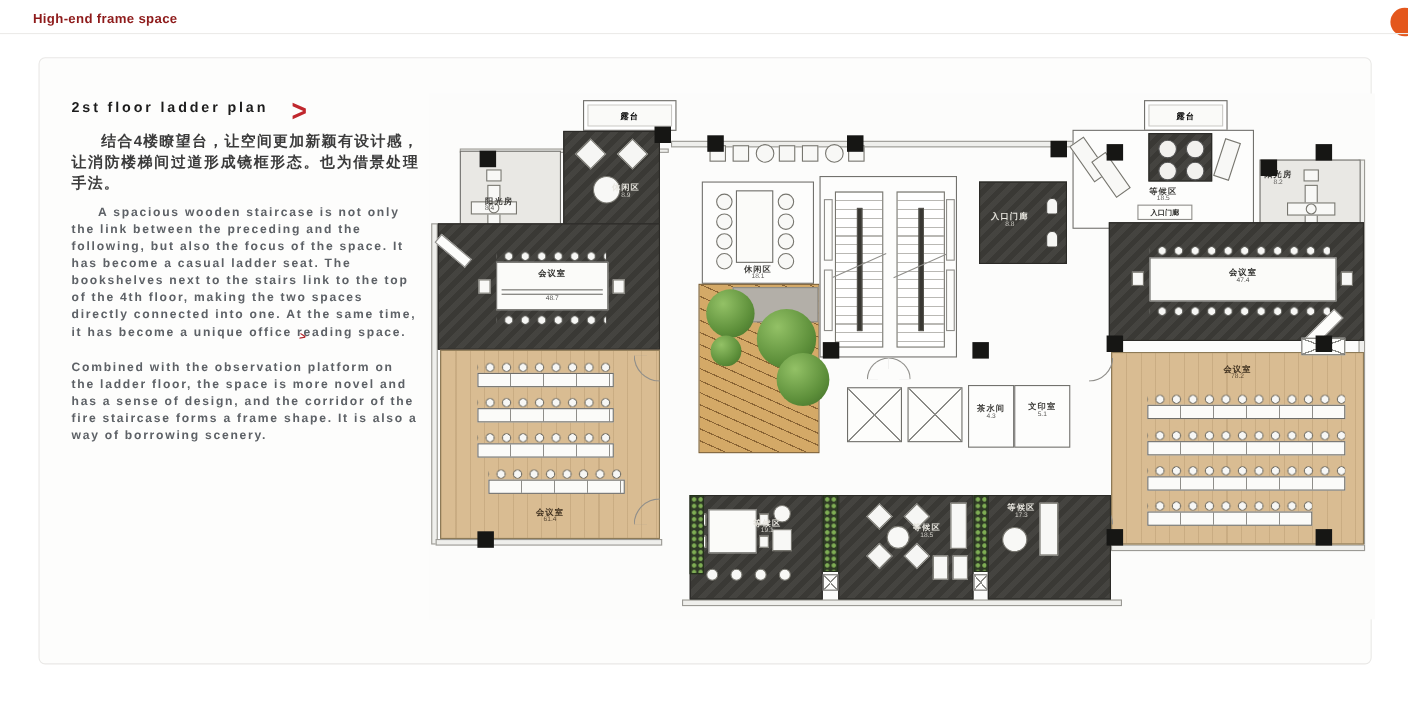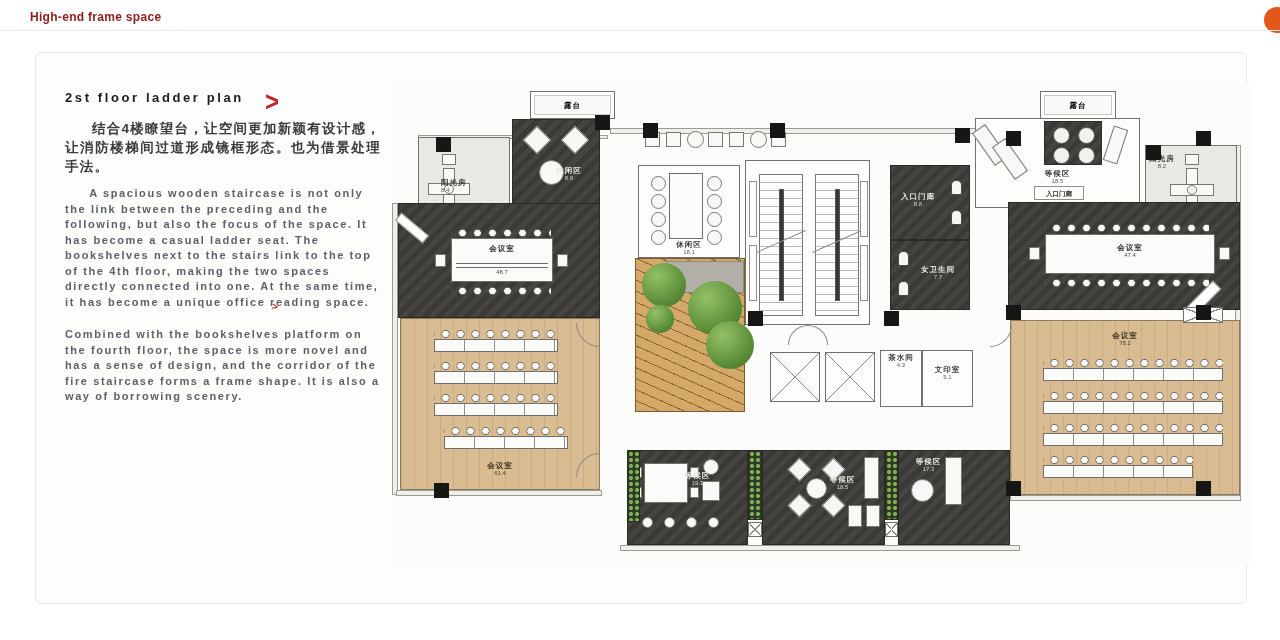--- a/index.html
+++ b/index.html
@@ -77,21 +77,21 @@
   <div class="hairline"></div>
   <div class="panel"></div>
 
   <div class="ltext">
     <div style="position:relative">
       <div class="title-arrow">&gt;</div>
       <div class="title-en">2st floor ladder plan</div>
     </div>
     <div class="para-cn">结合4楼瞭望台，让空间更加新颖有设计感，让消防楼梯间过道形成镜框形态。也为借景处理手法。</div>
     <div class="para-en indent">A spacious wooden staircase is not only the link between the preceding and the following, but also the focus of the space. It has become a casual ladder seat. The bookshelves next to the stairs link to the top of the 4th floor, making the two spaces directly connected into one. At the same time, it has become a unique office reading space.</div>
-    <div class="para-en" style="margin-top:17px">Combined with the bookshelves platform on the fourth floor, the space is more novel and has a sense of design, and the corridor of the fire staircase forms a frame shape. It is also a way of borrowing scenery.</div>
+    <div class="para-en" style="margin-top:17px">Combined with the observation platform on the ladder floor, the space is more novel and has a sense of design, and the corridor of the fire staircase forms a frame shape. It is also a way of borrowing scenery.</div>
   </div>
   <div class="mini-arrow" style="left:272px;top:301px">&gt;</div>
 
   <div class="plan">
 
     <div class="wall" style="left:2px;top:118px;width:6px;height:292px"></div>
     <div class="wall" style="left:6px;top:405px;width:206px;height:6px"></div>
     <div class="wall" style="left:220px;top:43px;width:400px;height:6px"></div>
     <div class="wall" style="left:230px;top:460px;width:400px;height:6px"></div>
     <div class="wall" style="left:845px;top:60px;width:6px;height:350px"></div>
@@ -199,46 +199,38 @@
       <div class="tag" style="left:3px;top:84px;width:8px;height:56px"></div>
       <div class="tag" style="left:114px;top:20px;width:8px;height:56px"></div>
       <div class="tag" style="left:114px;top:84px;width:8px;height:56px"></div>
     </div>
     <div class="door" style="left:398px;top:240px;width:20px;height:20px;transform:rotate(90deg)"></div>
     <div class="door" style="left:418px;top:240px;width:20px;height:20px;transform:rotate(90deg) scaleY(-1)"></div>
 
     <div class="xbox" style="left:380px;top:267px;width:50px;height:50px"></div>
     <div class="xbox" style="left:435px;top:267px;width:50px;height:50px"></div>
     <div class="room whitebg" style="left:490px;top:265px;width:42px;height:57px">
-      <div class="rlabel" style="top:2px;color:#3c3b38">
+      <div class="rlabel" style="top:16px;color:#3c3b38">
         <span>茶水间</span>
         <span class="rarea">4.3</span>
       </div>
     </div>
     <div class="room whitebg" style="left:532px;top:265px;width:51px;height:57px">
       <div class="rlabel" style="top:14px;color:#3c3b38">
         <span>文印室</span>
         <span class="rarea">5.1</span>
       </div>
     </div>
 
     <div class="room dark" style="left:500px;top:80px;width:80px;height:75px">
       <div class="wc" style="left:60px;top:14px"></div>
       <div class="wc" style="left:60px;top:44px"></div>
       <div class="rlabel" style="top:26px;left:-8px;width:70px">
         <span>入口门廊</span>
         <span class="rarea">8.8</span>
-      </div>
-    </div>
-    <div class="room dark" style="left:500px;top:155px;width:80px;height:70px">
-      <div class="wc" style="left:7px;top:10px"></div>
-      <div class="wc" style="left:7px;top:40px"></div>
-      <div class="rlabel" style="top:24px;left:12px;width:70px">
-        <span>女卫生间</span>
-        <span class="rarea">7.7</span>
       </div>
     </div>
 
     <div class="room whitebg" style="left:585px;top:33px;width:165px;height:90px">
       <div class="sq" style="left:6px;top:6px;width:16px;height:40px;transform:rotate(-35deg)"></div>
       <div class="sq" style="left:26px;top:20px;width:16px;height:40px;transform:rotate(-35deg)"></div>
       <div class="room dark" style="left:68px;top:2px;width:58px;height:44px;border-width:1px">
         <div class="dcirc" style="left:8px;top:5px;width:15px;height:15px;background:#f2f1ee;border:1px solid #555"></div>
         <div class="dcirc" style="left:33px;top:5px;width:15px;height:15px;background:#f2f1ee;border:1px solid #555"></div>
         <div class="dcirc" style="left:8px;top:25px;width:15px;height:15px;background:#f2f1ee;border:1px solid #555"></div>

